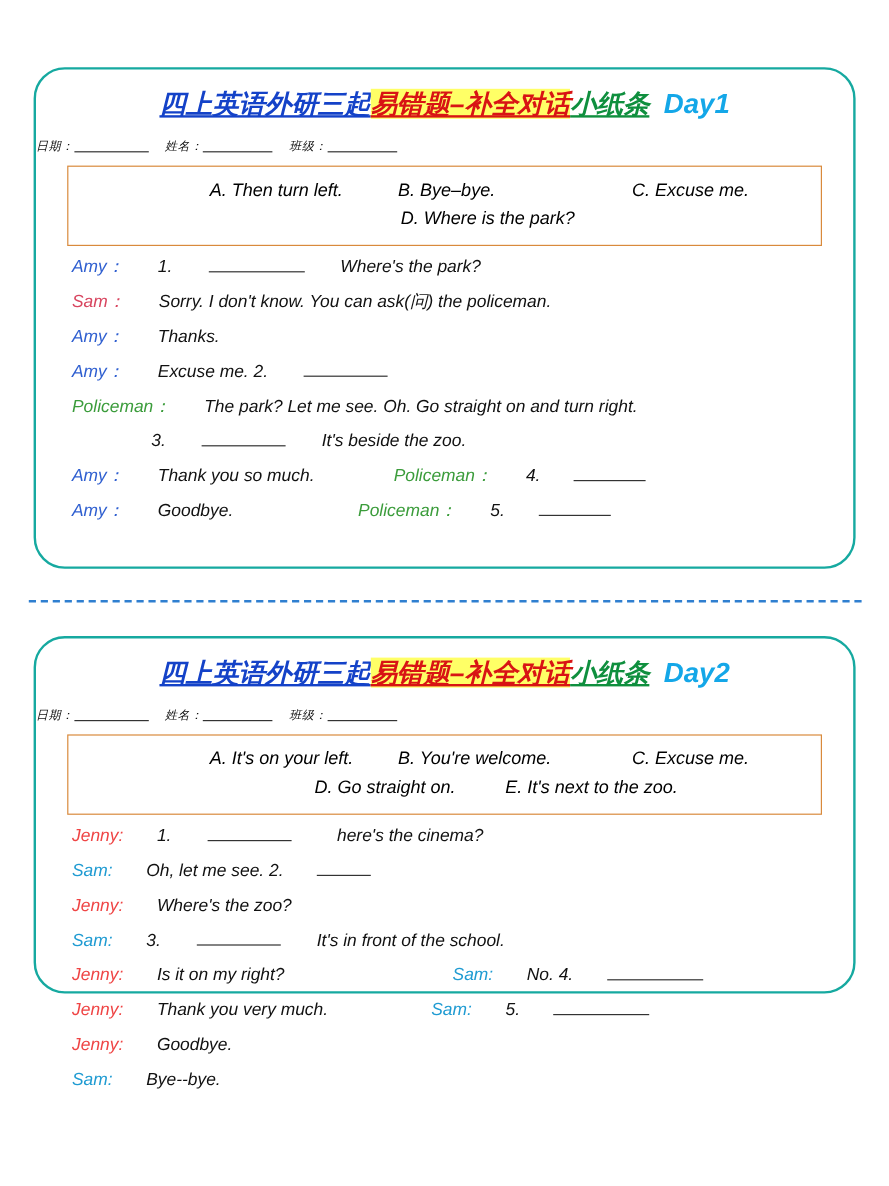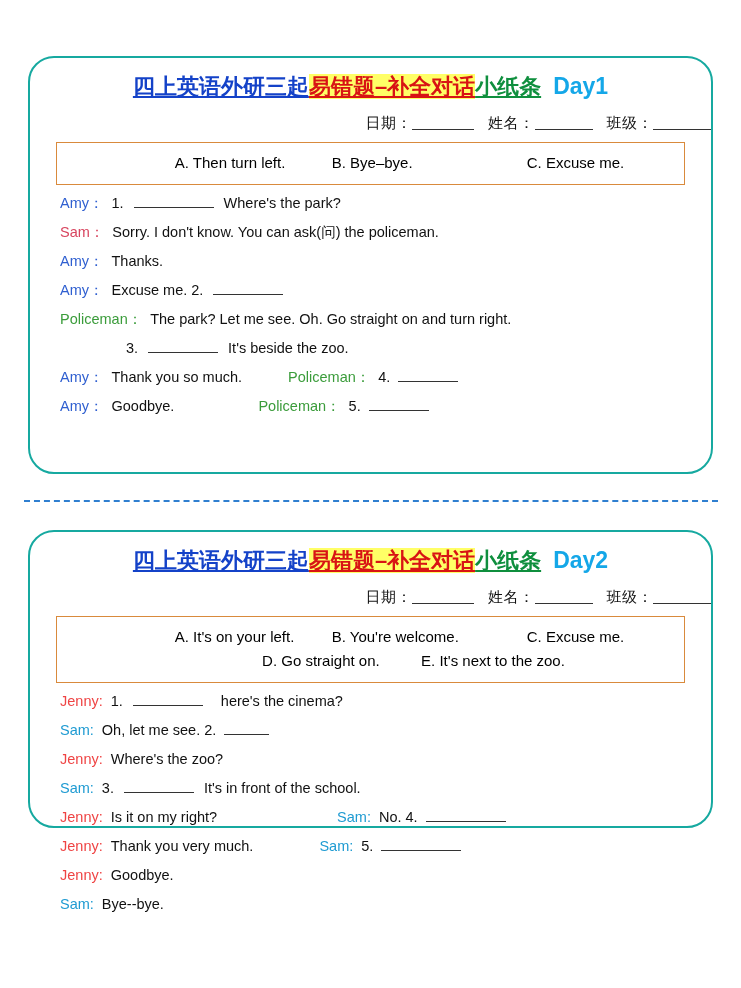--- a/index.html
+++ b/index.html
@@ -15,20 +15,21 @@
     position: relative;
     overflow: hidden;
   }
 
   .page {
     position: relative;
     width: 741px;
     height: 988px;
     box-sizing: border-box;
     padding: 0;
+    font-style: italic;
   }
 
   .card {
     position: absolute;
     left: 28px;
     width: 685px;
     border: 2px solid #16a9a0;
     border-radius: 26px;
     box-sizing: border-box;
     background: #fff;
@@ -57,22 +58,22 @@
     text-decoration: underline;
   }
   .t-day {
     color: #14a7e8;
     margin-left: 12px;
     text-decoration: none;
     font-size: 23px;
   }
 
   .meta {
-    text-align: right;
-    font-size: 15px;
+    text-align: left;
+    font-size: 10px;
     margin-top: 12px;
     color: #111;
     letter-spacing: 0.5px;
   }
   .meta .blank {
     display: inline-block;
     border-bottom: 1px solid #333;
     width: 62px;
     height: 12px;
     vertical-align: -2px;
@@ -104,20 +105,21 @@
     margin: 8px 0 0 0;
     padding: 0 22px 0 30px;
   }
   .line {
     display: flex;
     align-items: baseline;
     font-size: 14.5px;
     line-height: 1.45;
     margin-bottom: 8px;
     white-space: nowrap;
+    gap: 20px;
   }
   .spk {
     font-weight: normal;
     margin-right: 8px;
     flex: none;
   }
   .spk-amy { color: #2f5fd0; }
   .spk-sam { color: #d8455f; }
   .spk-pol { color: #3b9c3b; }
   .spk-jenny { color: #ef4444; text-align: right; }
@@ -160,20 +162,21 @@
       <span>日期：</span><span class="blank"></span><span class="gap"></span><span>姓名：</span><span class="blank sm"></span><span class="gap"></span><span>班级：</span><span class="blank sm"></span>
     </div>
 
     <div class="options">
       <div class="opt-row">
         <span class="opt-a">A.  Then turn left.</span>
         <span class="opt-b">B. Bye–bye.</span>
         <span class="opt-c">C. Excuse me.</span>
       </div>
       <div class="opt-row">
+        <span class="opt-d">D. Where is the park?</span>
       </div>
     </div>
 
     <div class="dialog">
       <div class="line">
         <span class="spk spk-amy">Amy：</span>
         <span class="txt">1.</span>
         <span class="ul ul-80" style="margin:0 10px;"></span>
         <span class="txt">Where's the park?</span>
       </div>

